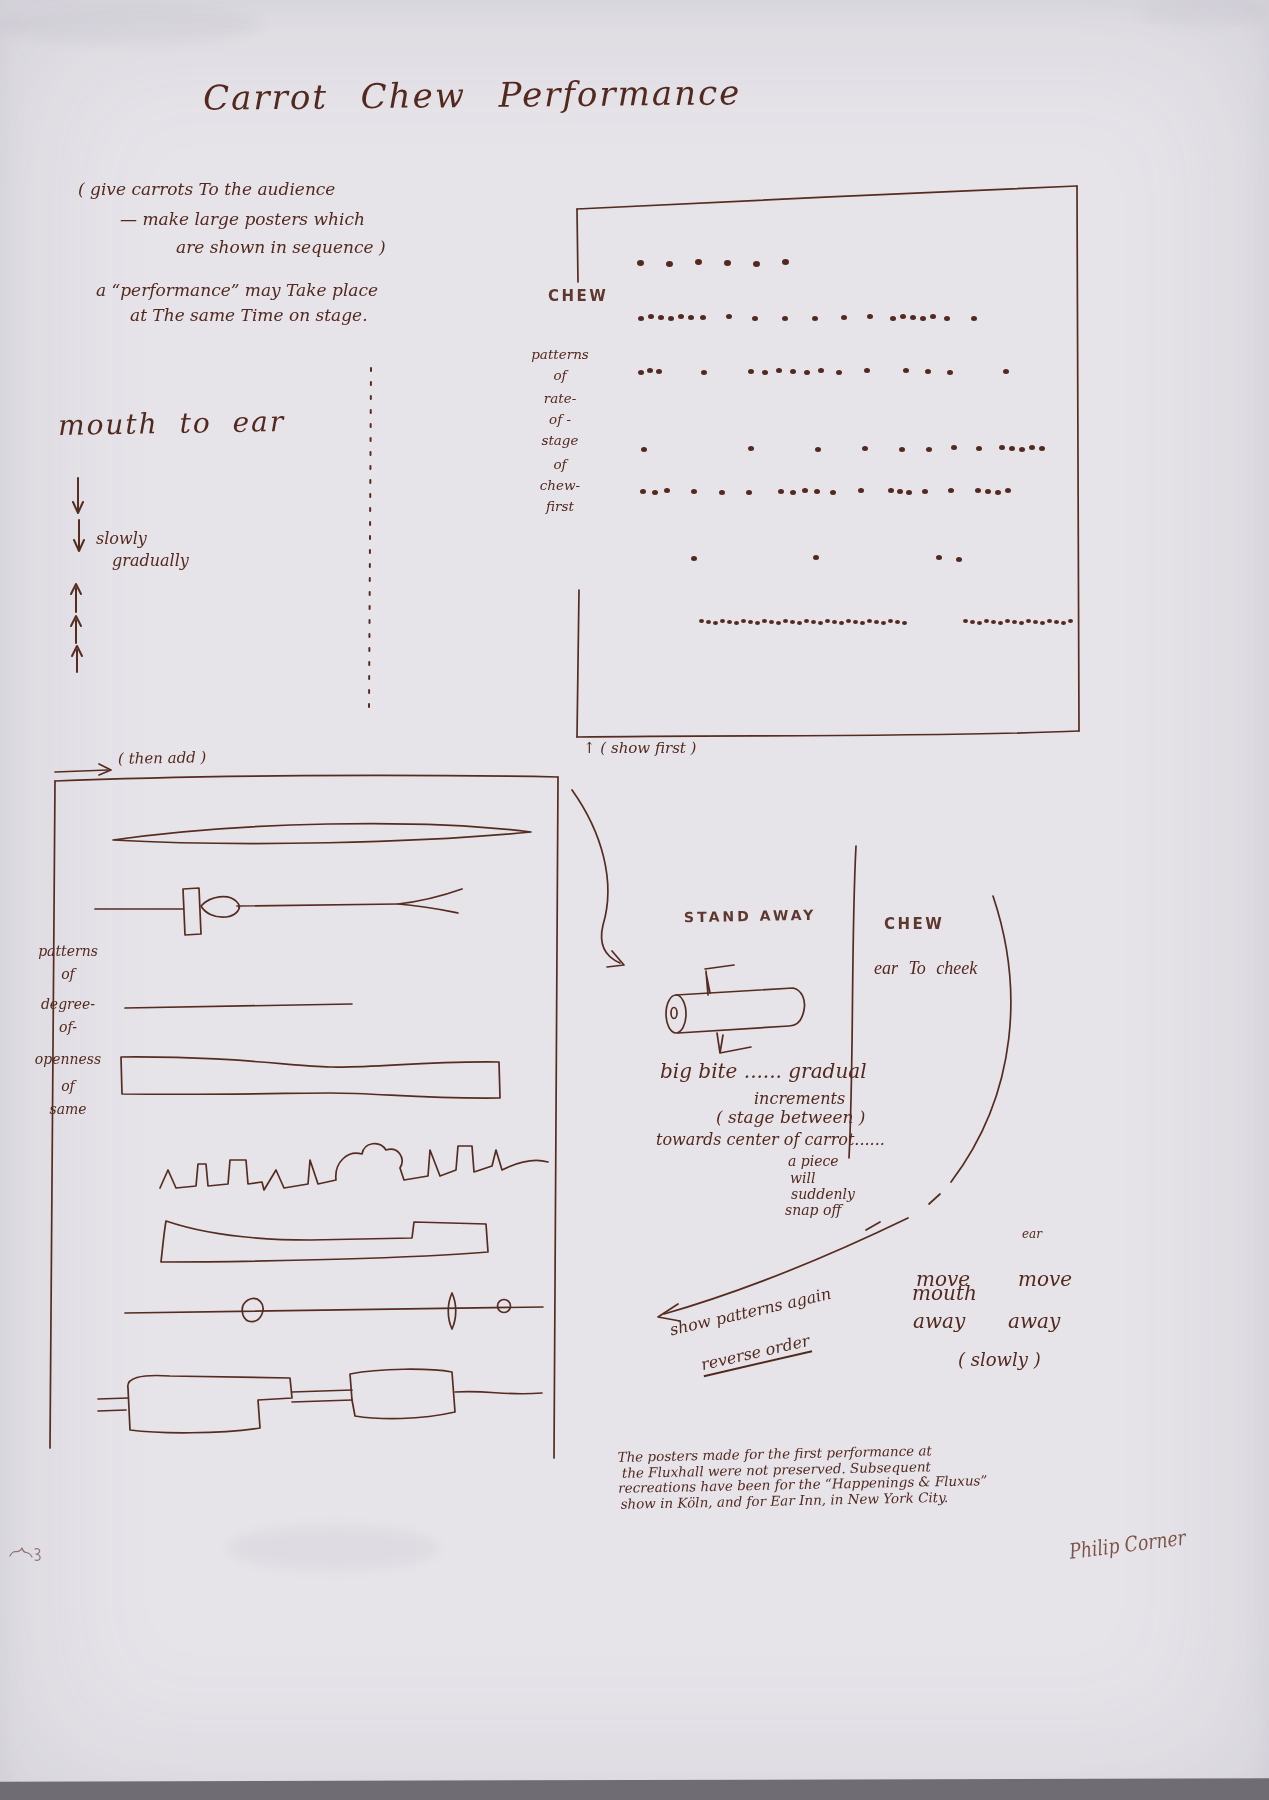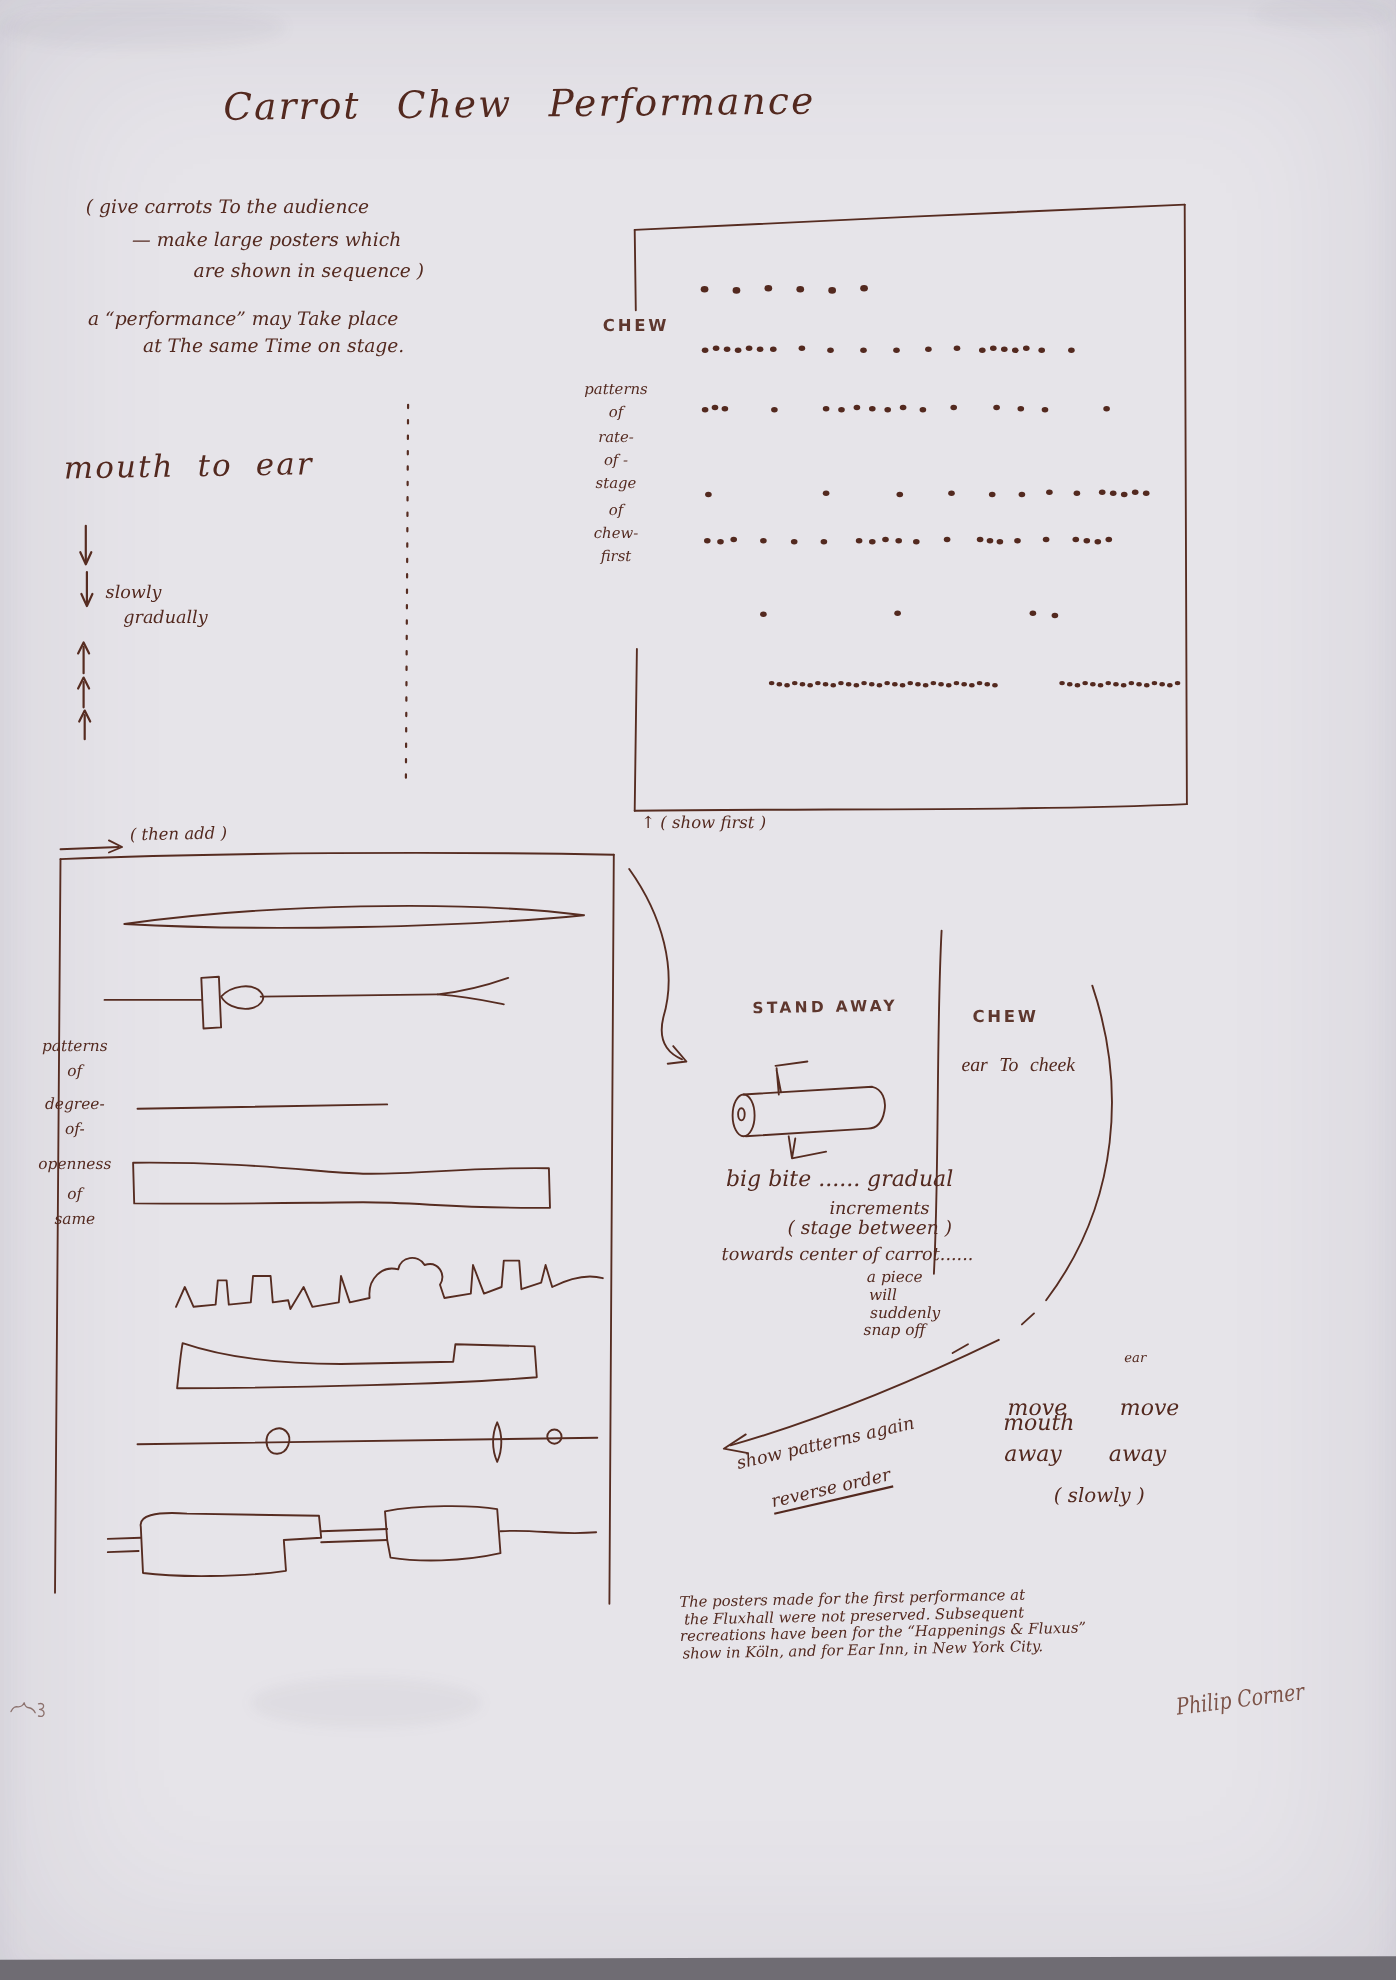--- a/index.html
+++ b/index.html
@@ -38,21 +38,21 @@
 
   <div class="smudge" style="left:0;top:6px;width:260px;height:38px;background:rgba(80,70,90,.05);"></div>
   <div class="smudge" style="left:228px;top:1526px;width:210px;height:44px;background:rgba(80,70,90,.05);"></div>
   <div class="smudge" style="left:1140px;top:0;width:128px;height:26px;background:rgba(80,70,90,.04);"></div>
 
   <div class="hw" style="left:203px;top:76px;font-size:34px;letter-spacing:2px;word-spacing:20px;transform:rotate(-0.6deg);">Carrot Chew Performance</div>
 
   <div class="hw" style="left:78px;top:180px;font-size:17px;">( give carrots To the audience</div>
   <div class="hw" style="left:120px;top:210px;font-size:17px;">— make large posters which</div>
   <div class="hw" style="left:176px;top:238px;font-size:17px;">are shown in sequence )</div>
-  <div class="hw" style="left:80px;top:281px;font-size:17px;font-style:italic;">a “performance” may Take place</div>
+  <div class="hw" style="left:96px;top:281px;font-size:17px;font-style:italic;">a “performance” may Take place</div>
   <div class="hw" style="left:130px;top:306px;font-size:17px;">at The same Time on stage.</div>
 
   <div class="hw" style="left:58px;top:408px;font-size:28px;letter-spacing:2px;word-spacing:10px;transform:rotate(-1deg);">mouth to ear</div>
   <div class="hw" style="left:96px;top:530px;font-size:16px;">slowly</div>
   <div class="hw" style="left:112px;top:552px;font-size:16px;">gradually</div>
 
   <div class="hw caps" style="left:548px;top:288px;font-size:15px;">CHEW</div>
   <div class="hw col" style="left:512px;top:344px;width:96px;font-size:13.5px;">
     <div>patterns</div>
     <div>of</div>

